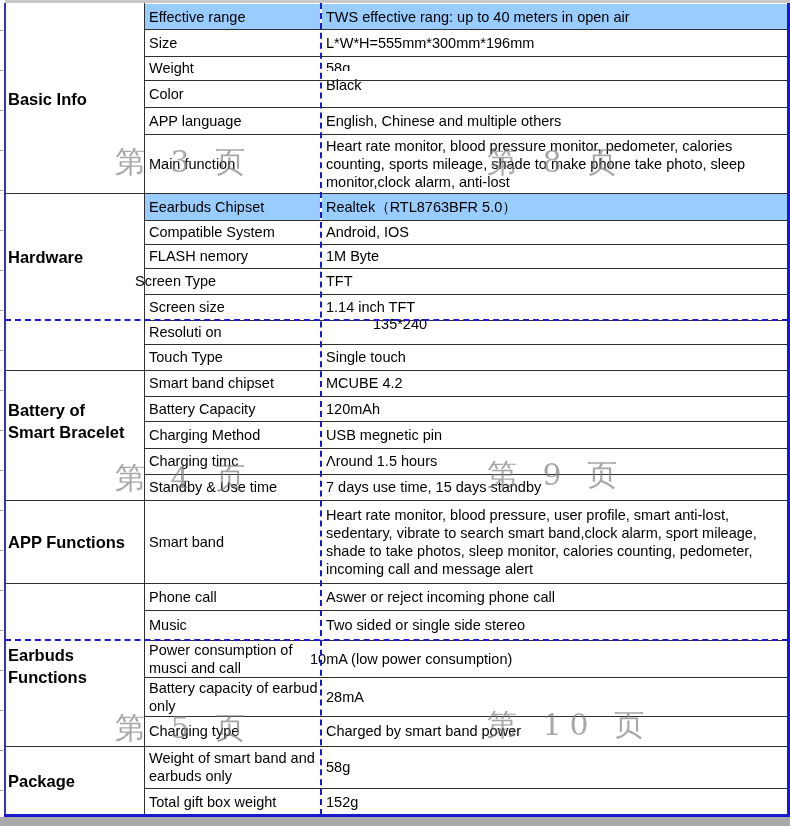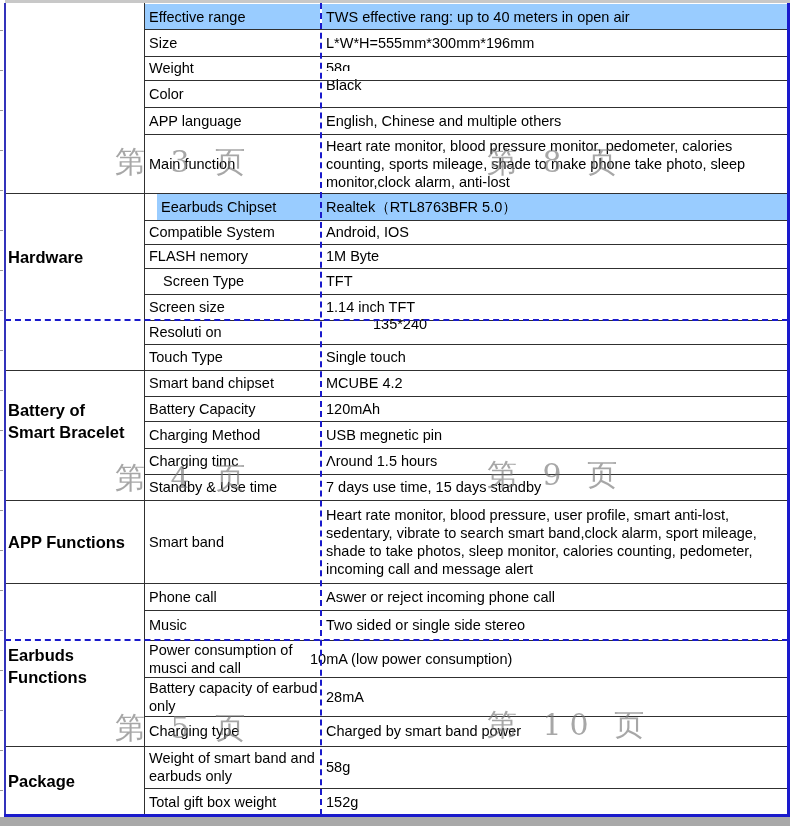--- a/index.html
+++ b/index.html
@@ -57,20 +57,21 @@
       <div class="gtick" style="top: 510px;"></div>
       <div class="gtick" style="top: 550px;"></div>
       <div class="gtick" style="top: 590px;"></div>
       <div class="gtick" style="top: 630px;"></div>
       <div class="gtick" style="top: 670px;"></div>
       <div class="gtick" style="top: 710px;"></div>
       <div class="gtick" style="top: 750px;"></div>
       <div class="gtick" style="top: 790px;"></div>
     </div>
 
+  <div class="cell group" style="left:5px;top:4px;width:139px;height:189px;">Basic Info</div>
   <div class="cell group" style="left:5px;top:193px;width:139px;height:127px;">Hardware</div>
   <div class="cell group" style="left:5px;top:320px;width:139px;height:50px;"></div>
   <div class="cell group" style="left:5px;top:500px;width:139px;height:83px;">APP Functions</div>
   <div class="cell group" style="left:5px;top:370px;width:139px;height:130px;white-space:pre-line;padding-bottom:28px;">Battery of
 Smart Bracelet</div>
   <div class="cell group" style="left:5px;top:583px;width:139px;height:57px;"></div>
   <div class="cell group" style="left:5px;top:640px;width:139px;height:106px;white-space:pre-line;align-items:flex-start;padding-top:4px;">Earbuds
 Functions</div>
   <div class="cell group" style="left:5px;top:746px;width:139px;height:69px;">Package</div>
 
@@ -85,30 +86,30 @@
       <div class="hline" style="left: 144px; top: 56px; width: 644px;"></div>
       <div class="cell" style="left: 145px; top: 80px; width: 175px; height: 27px;">Color</div>
       <div class="cell" style="left: 322px; top: 71px; width: 465px; height: 27px;">Black</div>
       <div class="hline" style="left: 144px; top: 80px; width: 644px;"></div>
       <div class="cell" style="left: 145px; top: 107px; width: 175px; height: 27px;">APP language</div>
       <div class="cell" style="left: 322px; top: 107px; width: 465px; height: 27px;">English, Chinese and multiple others</div>
       <div class="hline" style="left: 144px; top: 107px; width: 644px;"></div>
       <div class="cell" style="left: 145px; top: 134px; width: 175px; height: 59px;">Main function</div>
       <div class="cell" style="left: 322px; top: 134px; width: 465px; height: 59px;">Heart rate monitor, blood pressure monitor, pedometer, calories counting, sports mileage, shade to make phone take photo, sleep monitor,clock alarm, anti-lost</div>
       <div class="hline" style="left: 144px; top: 134px; width: 644px;"></div>
-      <div class="cell hl" style="left: 145px; top: 193px; width: 175px; height: 27px; margin-left: 12px;">Eearbuds Chipset</div>
+      <div class="cell hl" style="left: 145px; top: 193px; width: 175px; height: 27px;">Eearbuds Chipset</div>
       <div class="cell hl" style="left: 322px; top: 193px; width: 465px; height: 27px;">Realtek（RTL8763BFR 5.0）</div>
       <div class="hline" style="left: 144px; top: 193px; width: 644px;"></div>
       <div class="cell" style="left: 145px; top: 220px; width: 175px; height: 24px;">Compatible System</div>
       <div class="cell" style="left: 322px; top: 220px; width: 465px; height: 24px;">Android, IOS</div>
       <div class="hline" style="left: 144px; top: 220px; width: 644px;"></div>
       <div class="cell" style="left: 145px; top: 244px; width: 175px; height: 24px;">FLASH nemory</div>
       <div class="cell" style="left: 322px; top: 244px; width: 465px; height: 24px;">1M Byte</div>
       <div class="hline" style="left: 144px; top: 244px; width: 644px;"></div>
-      <div class="cell" style="left: 159px; top: 268px; width: 175px; height: 26px;">Screen Type</div>
+      <div class="cell" style="left: 131px; top: 268px; width: 175px; height: 26px;">Screen Type</div>
       <div class="cell" style="left: 322px; top: 268px; width: 465px; height: 26px;">TFT</div>
       <div class="hline" style="left: 144px; top: 268px; width: 644px;"></div>
       <div class="cell" style="left: 145px; top: 294px; width: 175px; height: 26px;">Screen size</div>
       <div class="cell" style="left: 322px; top: 294px; width: 465px; height: 26px;">1.14 inch TFT</div>
       <div class="hline" style="left: 144px; top: 294px; width: 644px;"></div>
       <div class="cell" style="left: 145px; top: 320px; width: 175px; height: 24px;">Resoluti on</div>
       <div class="cell" style="left: 322px; top: 312px; width: 465px; height: 24px; margin-left: 47px;">135*240</div>
       <div class="hline" style="left: 144px; top: 320px; width: 644px;"></div>
       <div class="cell" style="left: 145px; top: 344px; width: 175px; height: 26px;">Touch Type</div>
       <div class="cell" style="left: 322px; top: 344px; width: 465px; height: 26px;">Single touch</div>

